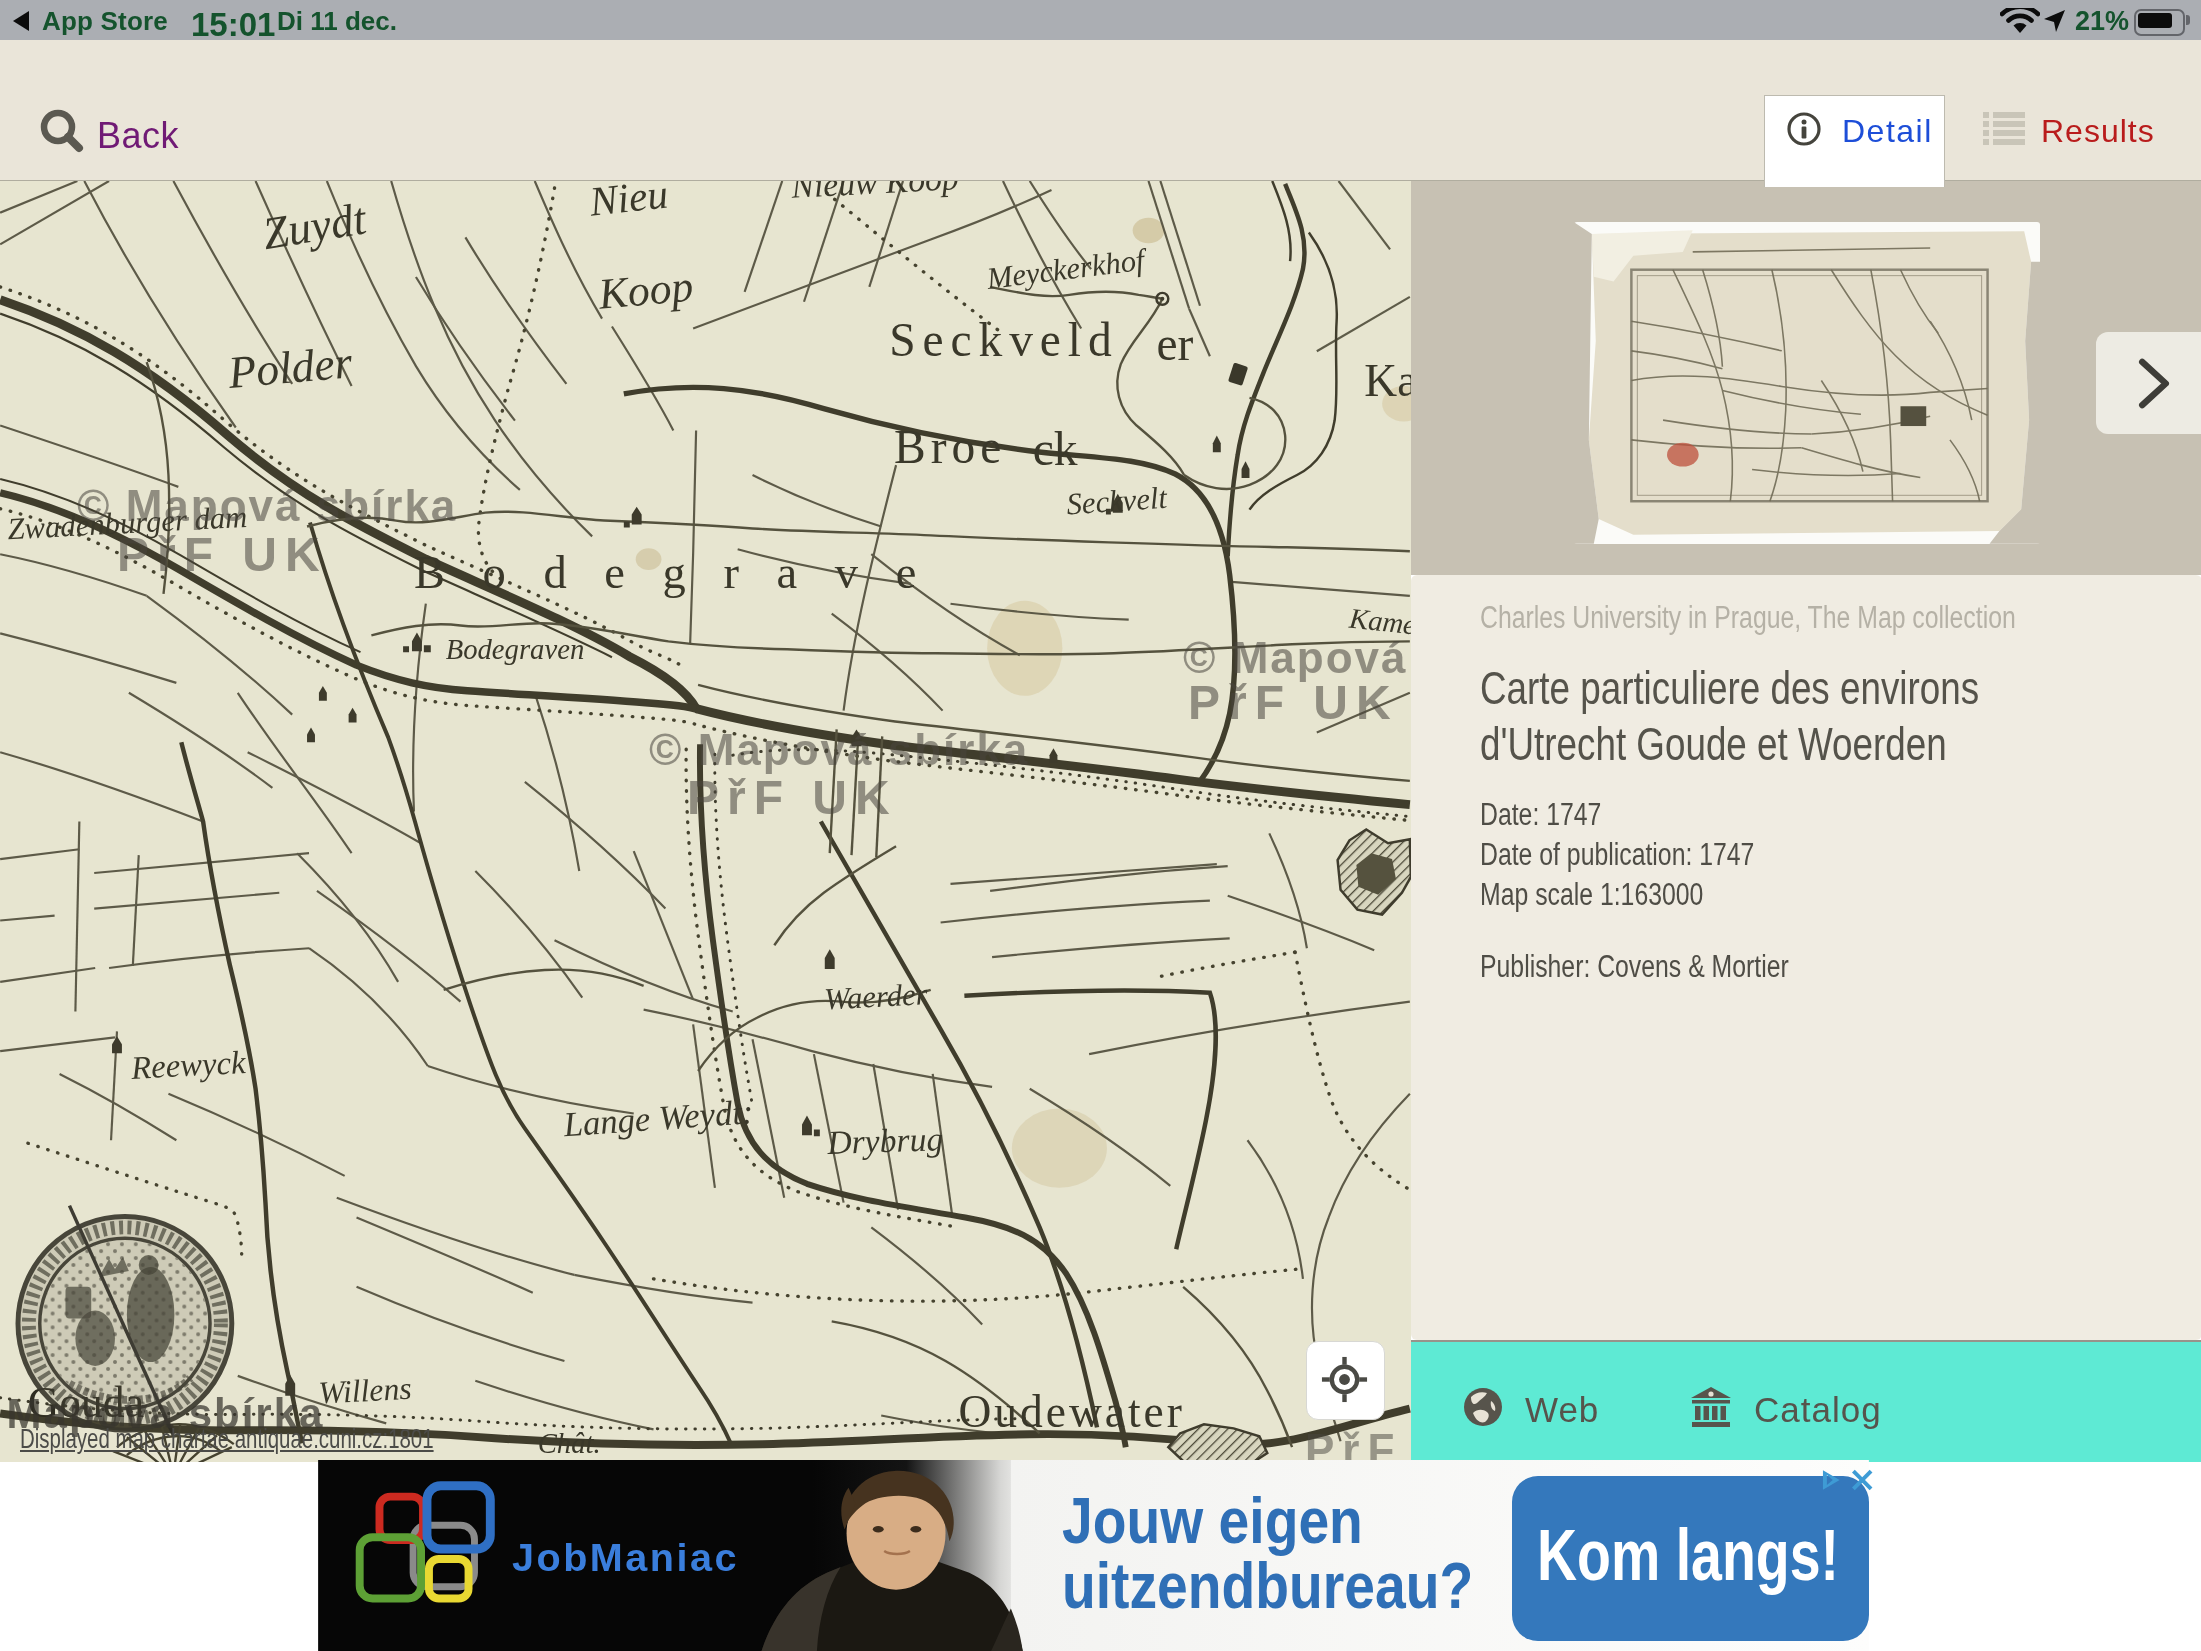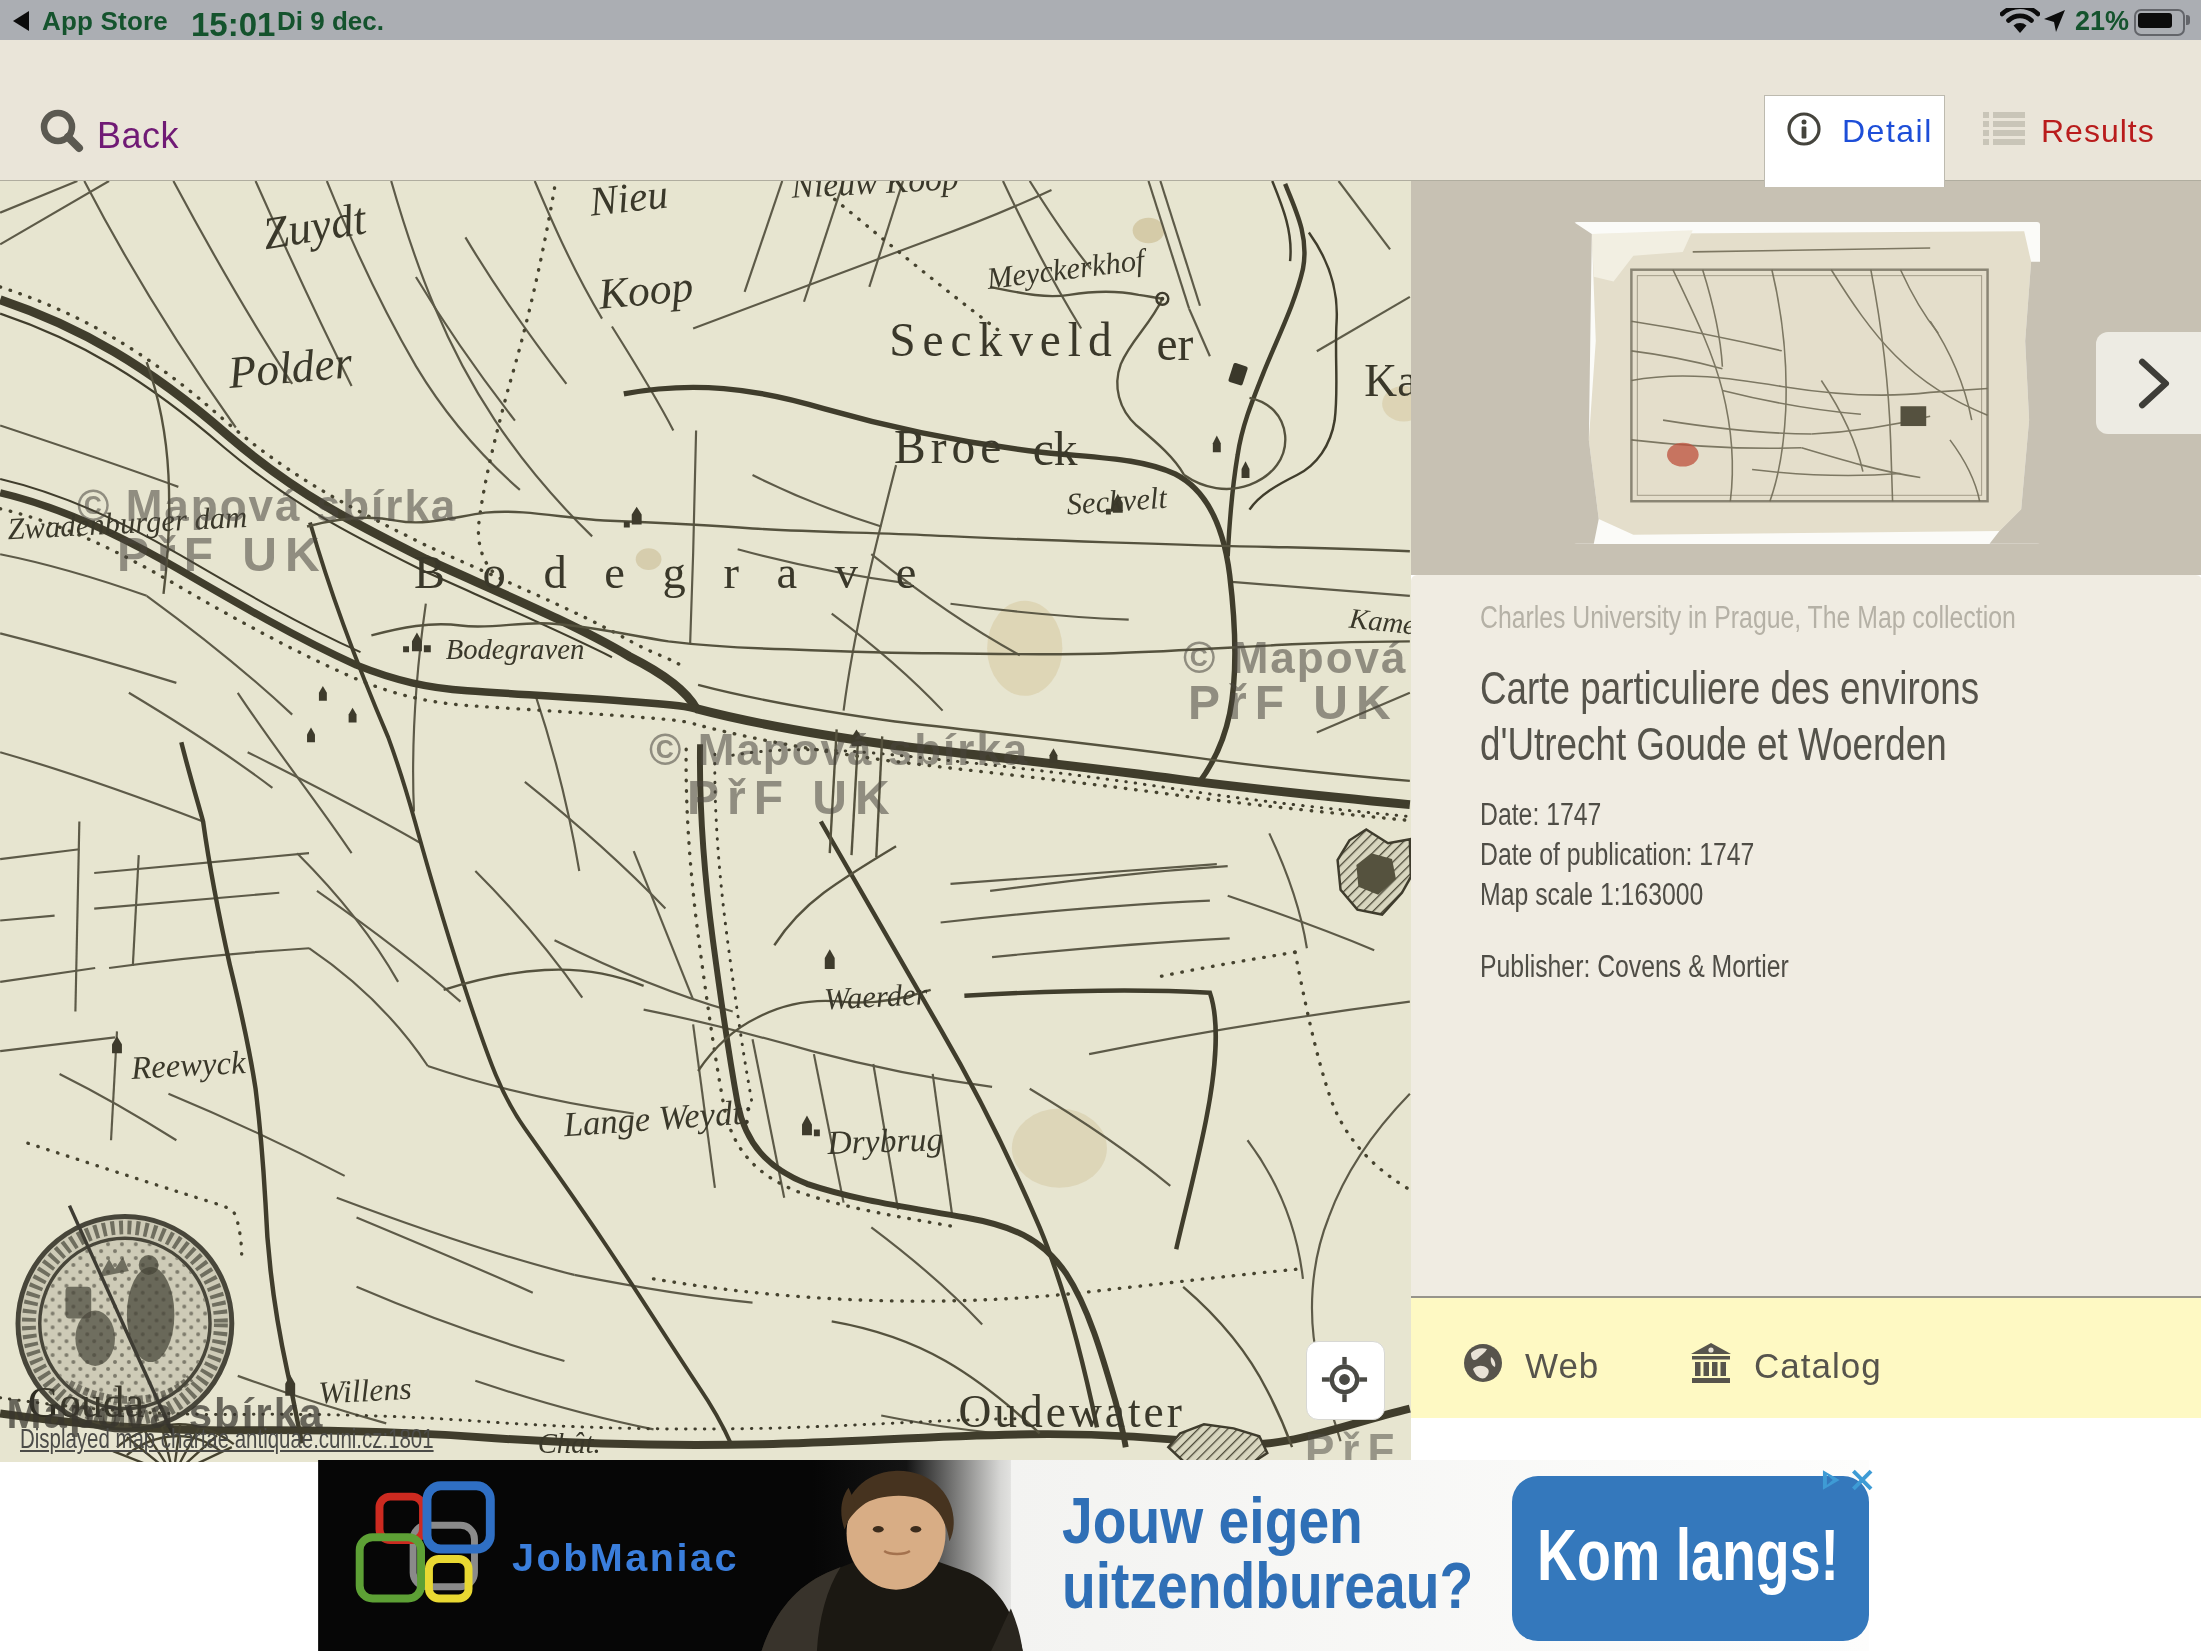--- a/index.html
+++ b/index.html
@@ -4,32 +4,32 @@
 <style>
   html,body{margin:0;padding:0;}
   body{width:2202px;height:1651px;overflow:hidden;position:relative;
        font-family:"Liberation Sans",sans-serif;background:#ffffff;}
   .abs{position:absolute;}
   #status{left:0;top:0;width:2202px;height:40px;background:#abaeb3;color:#14532d;}
   #header{left:0;top:40px;width:2202px;height:140px;background:#eae5d9;border-bottom:2px solid #b0ad9f;}
   #map{left:0;top:181px;width:1411px;height:1281px;background:#e7e5d0;overflow:hidden;}
   #panel-top{left:1411px;top:181px;width:791px;height:394px;background:#c7c1b3;}
   #panel-info{left:1411px;top:575px;width:791px;height:765px;background:#f0ece2;border-radius:6px;}
-  #panel-bar{left:1411px;top:1296px;width:791px;height:120px;background:#fef9c3;border-top:2px solid #97948b;}
+  #panel-bar{left:1411px;top:1340px;width:791px;height:120px;background:#5eead4;border-top:2px solid #97948b;}
   #ad{left:0;top:1462px;width:2202px;height:189px;background:#ffffff;padding-left:48px;}
   .sx8{transform:scaleX(0.8);transform-origin:0 0;white-space:nowrap;}
 </style>
 </head>
 <body>
 
 <div class="abs" id="status">
   <div class="abs" style="left:13px;top:11px;width:0;height:0;border-top:10px solid transparent;border-bottom:10px solid transparent;border-right:16px solid #0c0c0c;"></div>
   <div class="abs" style="left:42px;top:6px;font-size:26px;font-weight:700;letter-spacing:0.2px;">App Store</div>
   <div class="abs" style="left:191px;top:6px;font-size:33px;font-weight:700;">15:01</div>
-  <div class="abs" style="left:277px;top:6px;font-size:26px;font-weight:700;">Di 9 dec.</div>
+  <div class="abs" style="left:277px;top:6px;font-size:26px;font-weight:700;">Di 11 dec.</div>
   <svg class="abs" style="left:2000px;top:8px;" width="40" height="28" viewBox="0 0 40 28">
     <path d="M20 25 L13.5 17.5 A10 10 0 0 1 26.5 17.5 Z" fill="#0c0c0c"></path>
     <path d="M8.5 12.5 A16.5 16.5 0 0 1 31.5 12.5" fill="none" stroke="#0c0c0c" stroke-width="4.6" stroke-linecap="round"></path>
     <path d="M2 6 A26 26 0 0 1 38 6" fill="none" stroke="#0c0c0c" stroke-width="4.6" stroke-linecap="round"></path>
   </svg>
   <svg class="abs" style="left:2043px;top:9px;" width="24" height="24" viewBox="0 0 24 24">
     <path d="M22 1 L13 23 L11 13 L1 10 Z" fill="#0c0c0c"></path>
   </svg>
   <div class="abs" style="left:2075px;top:6px;font-size:27px;font-weight:700;">21%</div>
   <div class="abs" style="left:2134px;top:9px;width:47px;height:23px;border:2px solid #63656a;border-radius:7px;background:#abaeb3;"></div>

